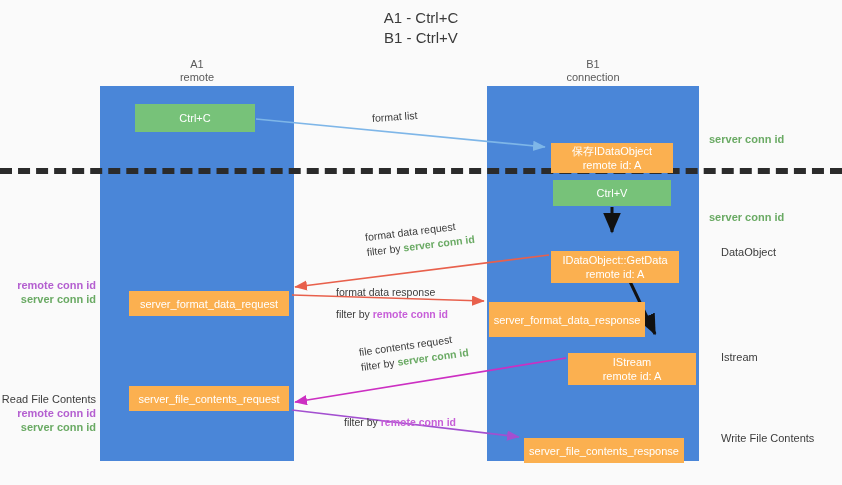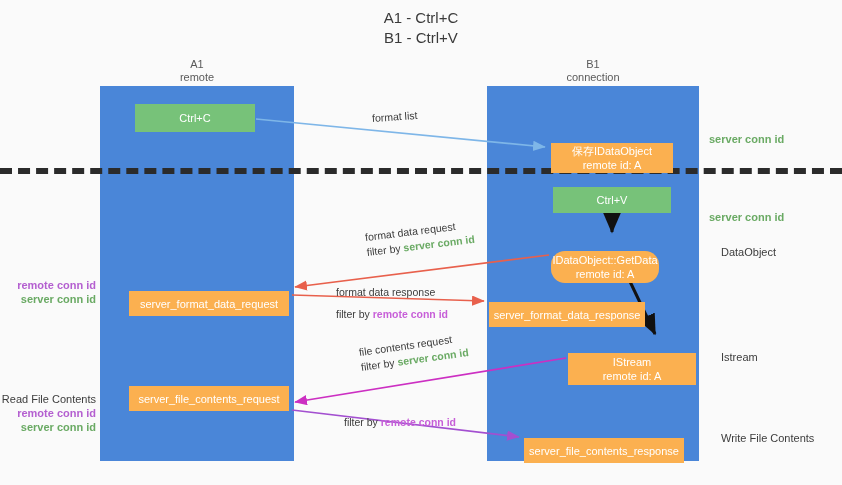--- a/index.html
+++ b/index.html
@@ -69,24 +69,24 @@
     justify-content: center;
     padding: 3px 4px;
   }
   .node.green { background: #77c279; }
   .node.orange { background: #fbb050; margin-top: 14px; }
   .node .l2 { font-size: 11px; }
 
   
   #box-ctrlc   { left: 135px; top: 104px; width: 120px; height: 28px; }
   #box-idata   { left: 551px; top: 129px; width: 122px; height: 30px; }
-  #box-ctrlv   { left: 553px; top: 187px; width: 118px; height: 26px; }
-  #box-getdata { left: 551px; top: 237px; width: 108px; height: 32px; border-radius: 14px; }
+  #box-ctrlv   { left: 553px; top: 180px; width: 118px; height: 26px; }
+  #box-getdata { left: 551px; top: 237px; width: 128px; height: 32px; }
   #box-sfdreq  { left: 129px; top: 277px; width: 160px; height: 25px; }
-  #box-sfdres  { left: 489px; top: 288px; width: 156px; height: 25px; }
+  #box-sfdres  { left: 489px; top: 288px; width: 156px; height: 35px; }
   #box-istream { left: 568px; top: 339px; width: 128px; height: 32px; }
   #box-sfcreq  { left: 129px; top: 372px; width: 160px; height: 25px; }
   #box-sfcres  { left: 524px; top: 424px; width: 160px; height: 25px; }
 
   
   .right-note {
     font-size: 11px;
     line-height: 14px;
   }
   .right-note.green-t { color: #6aaa64; font-weight: bold; }

